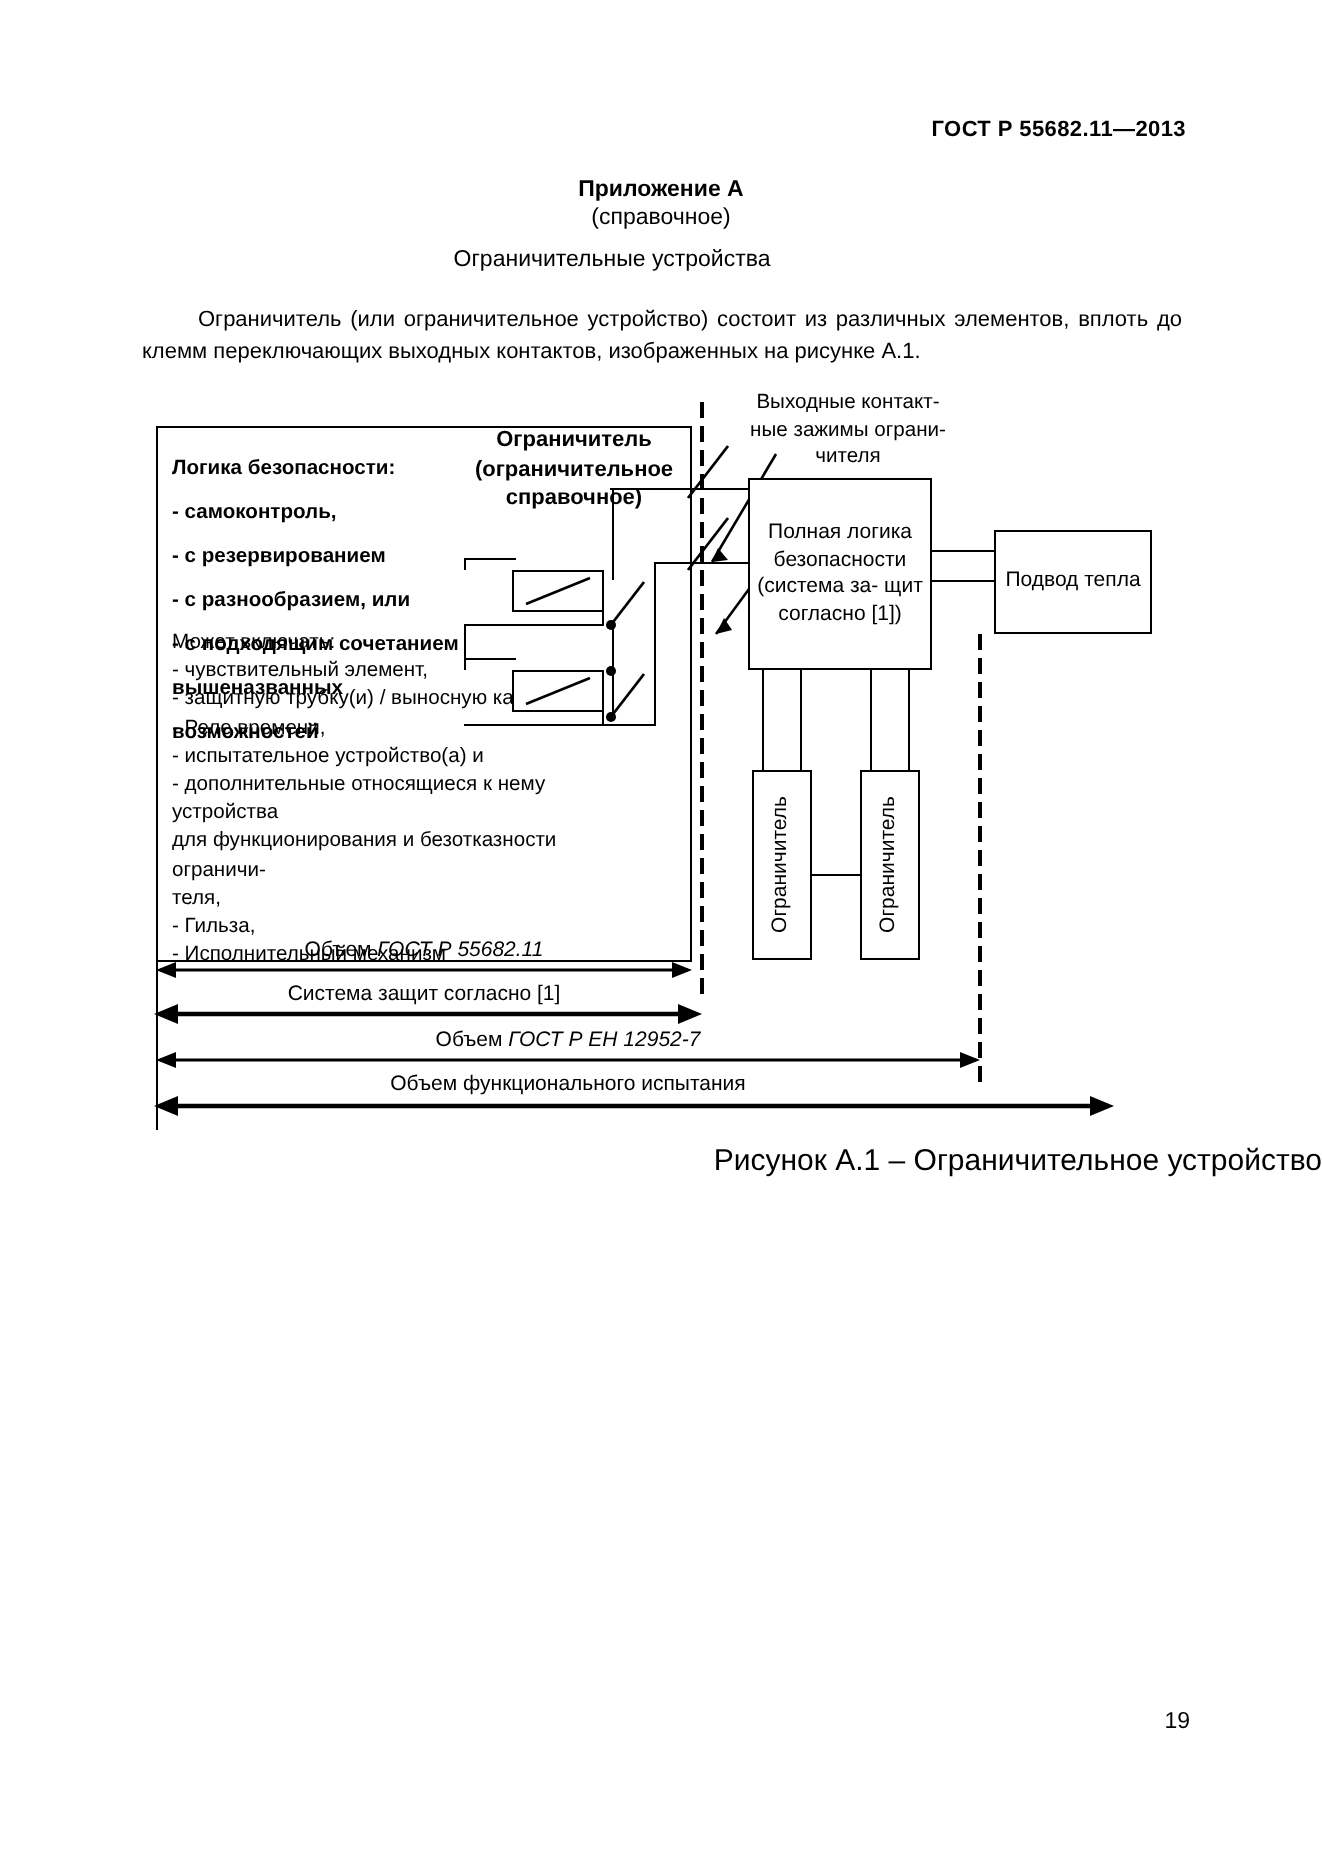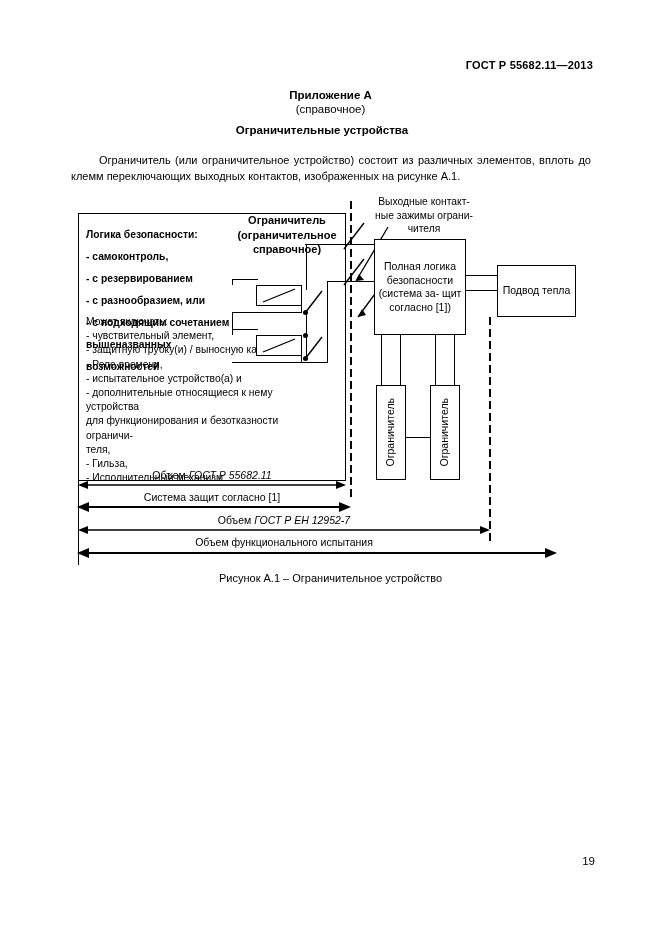--- a/index.html
+++ b/index.html
@@ -46,22 +46,21 @@
   }
   .annex-title .sub { font-weight: normal; }
 
   .section-title {
     position: absolute;
     top: 124px;
     left: 0;
     width: 612px;
     text-align: center;
     font-size: 11.5px;
-    font-weight: bold;
-    padding-left: 16px;
+    font-weight: normal;
   }
 
   .body-par {
     position: absolute;
     top: 153px;
     left: 71px;
     width: 520px;
     font-size: 11px;
     line-height: 15.5px;
     text-align: justify;
@@ -192,22 +191,22 @@
     font-size: 10.5px;
     white-space: nowrap;
   }
   .arrow-label i { font-style: italic; }
 
   .caption {
     position: absolute;
     top: 572px;
     left: 0;
     width: 661px;
-    text-align: center;
-    font-size: 11px;
+    text-align: right;
+    font-size: 15px;
   }
 
   .page-num {
     position: absolute;
     top: 855px;
     right: 66px;
     font-size: 11.5px;
   }
 </style>
 </head>

